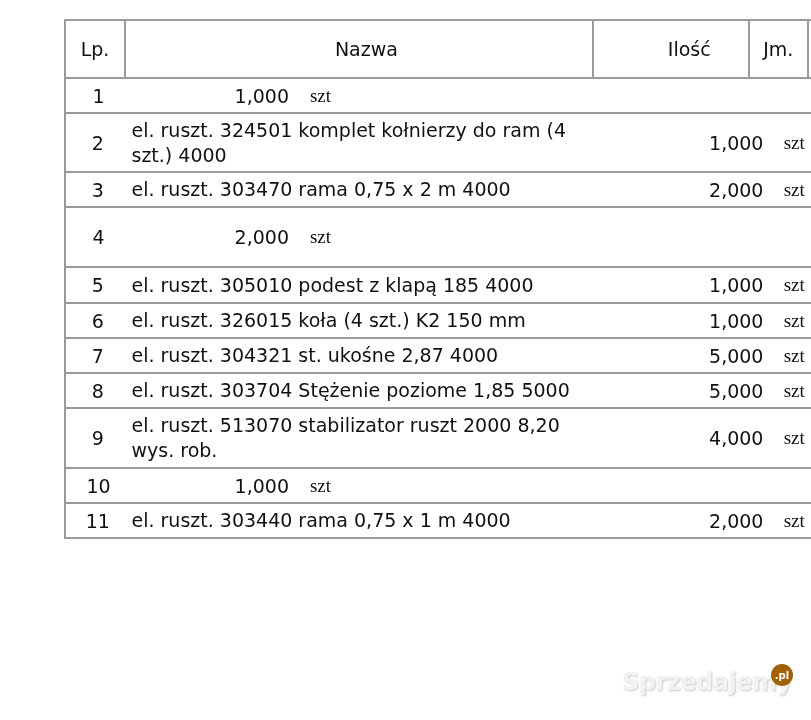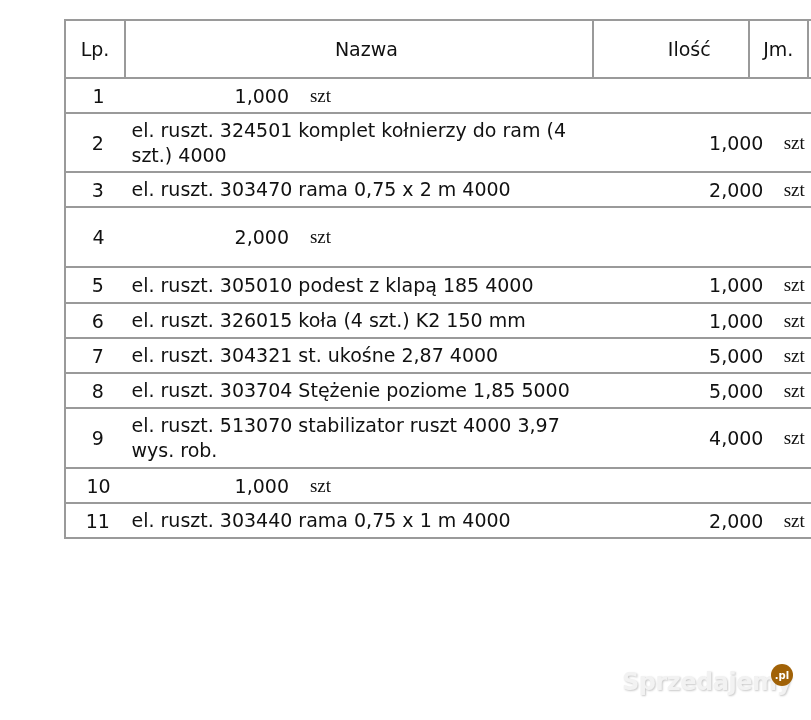--- a/index.html
+++ b/index.html
@@ -95,21 +95,21 @@
         <div class="c-unit">szt</div>
       </div>
       <div class="row" style="height: 35px;">
         <div class="c-lp">8</div>
         <div class="c-name">el. ruszt. 303704 Stężenie poziome 1,85 5000</div>
         <div class="c-qty">5,000</div>
         <div class="c-unit">szt</div>
       </div>
       <div class="row" style="height: 60px;">
         <div class="c-lp">9</div>
-        <div class="c-name">el. ruszt. 513070 stabilizator ruszt 4000 3,97 wys. rob.</div>
+        <div class="c-name">el. ruszt. 513070 stabilizator ruszt 2000 8,20 wys. rob.</div>
         <div class="c-qty">4,000</div>
         <div class="c-unit">szt</div>
       </div>
       <div class="row" style="height: 35px;">
         <div class="c-lp">10</div>
         <div class="c-qty">1,000</div>
         <div class="c-unit">szt</div>
       </div>
       <div class="row" style="height: 35px;">
         <div class="c-lp">11</div>

